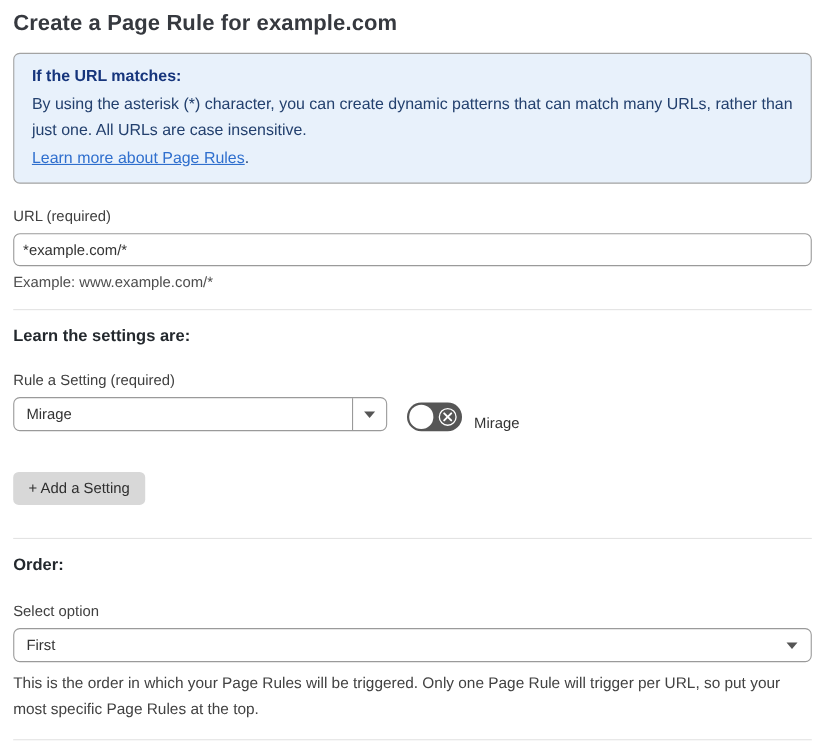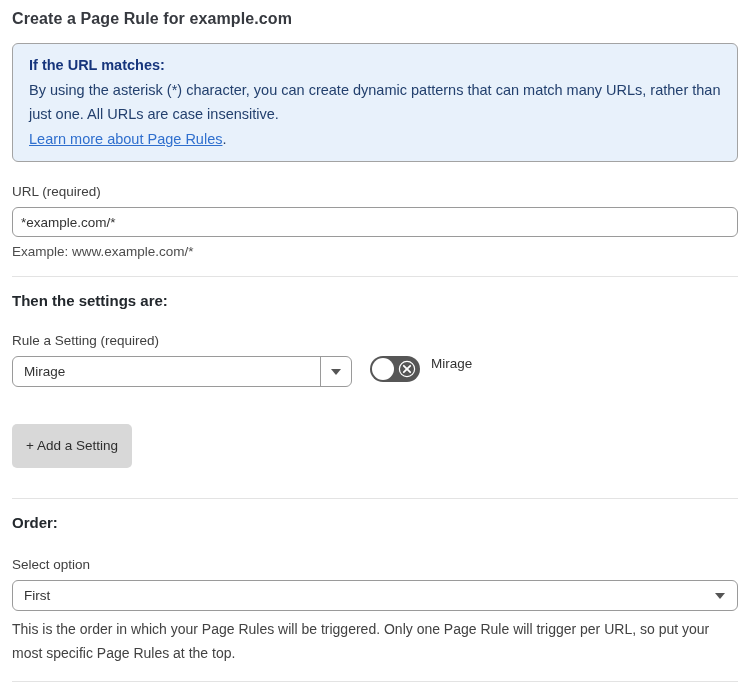--- a/index.html
+++ b/index.html
@@ -4,21 +4,21 @@
 <style>
   * { box-sizing: border-box; margin: 0; padding: 0; }
   html, body { width: 750px; background: #ffffff; }
   body {
     font-family: "Liberation Sans", "DejaVu Sans", sans-serif;
     color: #333333;
   }
   .container { width: 750px; padding: 10px 12px 12px 12px; }
 
   .page-title {
-    font-size: 16px;
+    font-size: 20px;
     font-weight: bold;
     color: #36393f;
     margin-bottom: 15px;
     letter-spacing: 0.1px;
   }
 
   
   .info-box {
     background: #e8f1fb;
     border: 1px solid #a3a3a3;
@@ -98,21 +98,21 @@
     border-left: 5px solid transparent;
     border-right: 5px solid transparent;
     border-top: 6px solid #555555;
   }
   .caret-plain {
     margin-right: 12px;
   }
 
   .setting-row {
     display: flex;
-    align-items: flex-start;
+    align-items: flex-end;
     margin-bottom: 37px;
   }
   .setting-select { width: 340px; }
 
   
   .toggle {
     width: 50px; height: 26px;
     background: #565656;
     border-radius: 13px;
     margin-left: 18px;
@@ -131,21 +131,21 @@
     position: absolute;
     right: 4px; top: 4px;
     width: 18px; height: 18px;
   }
   .toggle-label { font-size: 13.5px; color: #333333; margin-left: 11px; }
 
   .btn {
     display: inline-block;
     border: none;
     border-radius: 5px;
-    height: 44px;
+    height: 30px;
     padding: 0 14px;
     font-size: 13.5px;
     font-family: "Liberation Sans", "DejaVu Sans", sans-serif;
     cursor: pointer;
     line-height: 30px;
   }
   .btn-gray { background: #d8d8d8; color: #2e2e2e; }
   .add-setting-btn { margin-bottom: 14px; }
 
   .order-select { width: 100%; margin-bottom: 6px; }
@@ -171,21 +171,21 @@
     <div class="info-body">By using the asterisk (*) character, you can create dynamic patterns that can match many URLs, rather than just one. All URLs are case insensitive.</div>
     <div><a class="info-link">Learn more about Page Rules</a><span class="info-link-suffix">.</span></div>
   </div>
 
   <div class="field-label">URL (required)</div>
   <input class="text-input" type="text" value="*example.com/*" style="">
   <div class="hint">Example: www.example.com/*</div>
 
   <hr class="divider">
 
-  <h2 class="section-heading">Then the settings are:</h2>
+  <h2 class="section-heading">Learn the settings are:</h2>
 
   <div class="field-label">Rule a Setting (required)</div>
 
   <div class="setting-row">
     <div class="select-box setting-select">
       <span class="select-value">Mirage</span>
       <span class="caret-seg">
         <span class="caret"></span>
       </span>
     </div>

